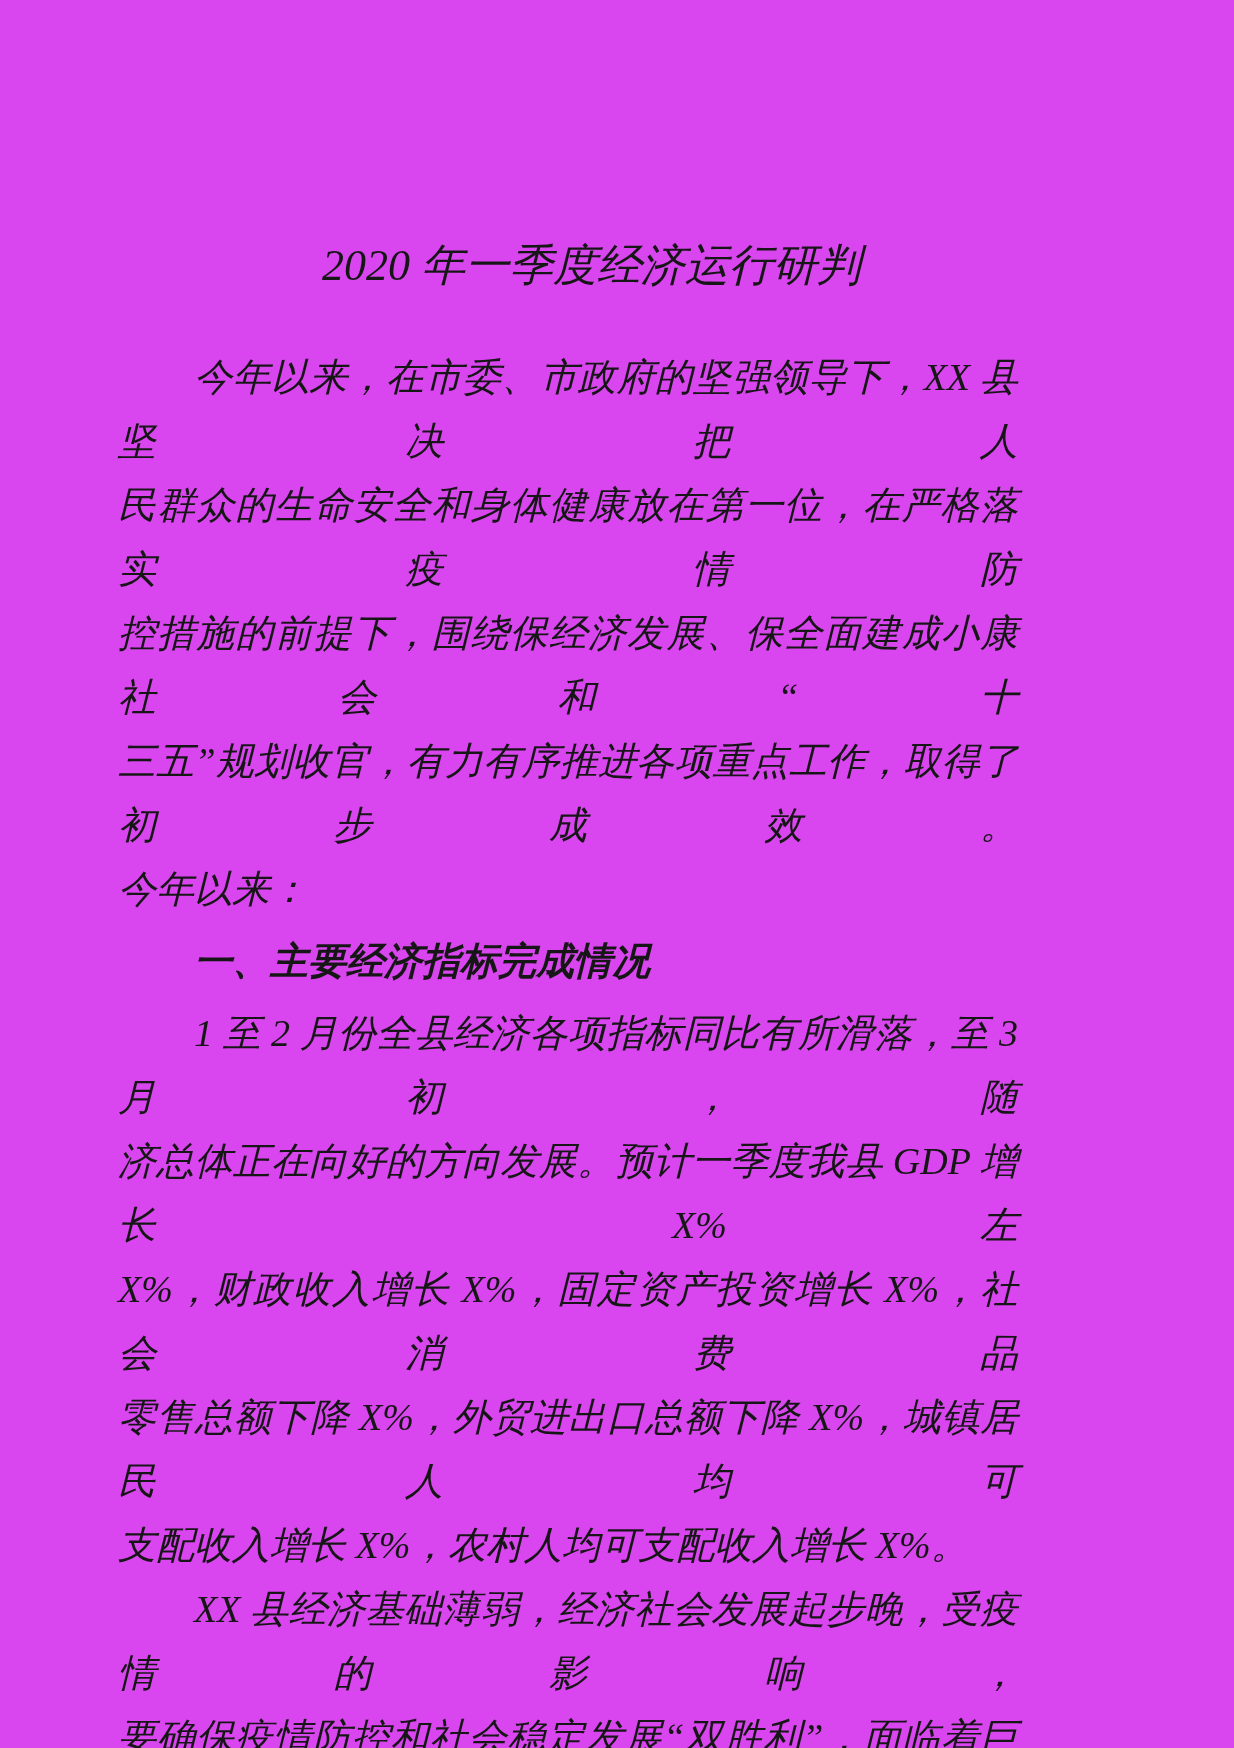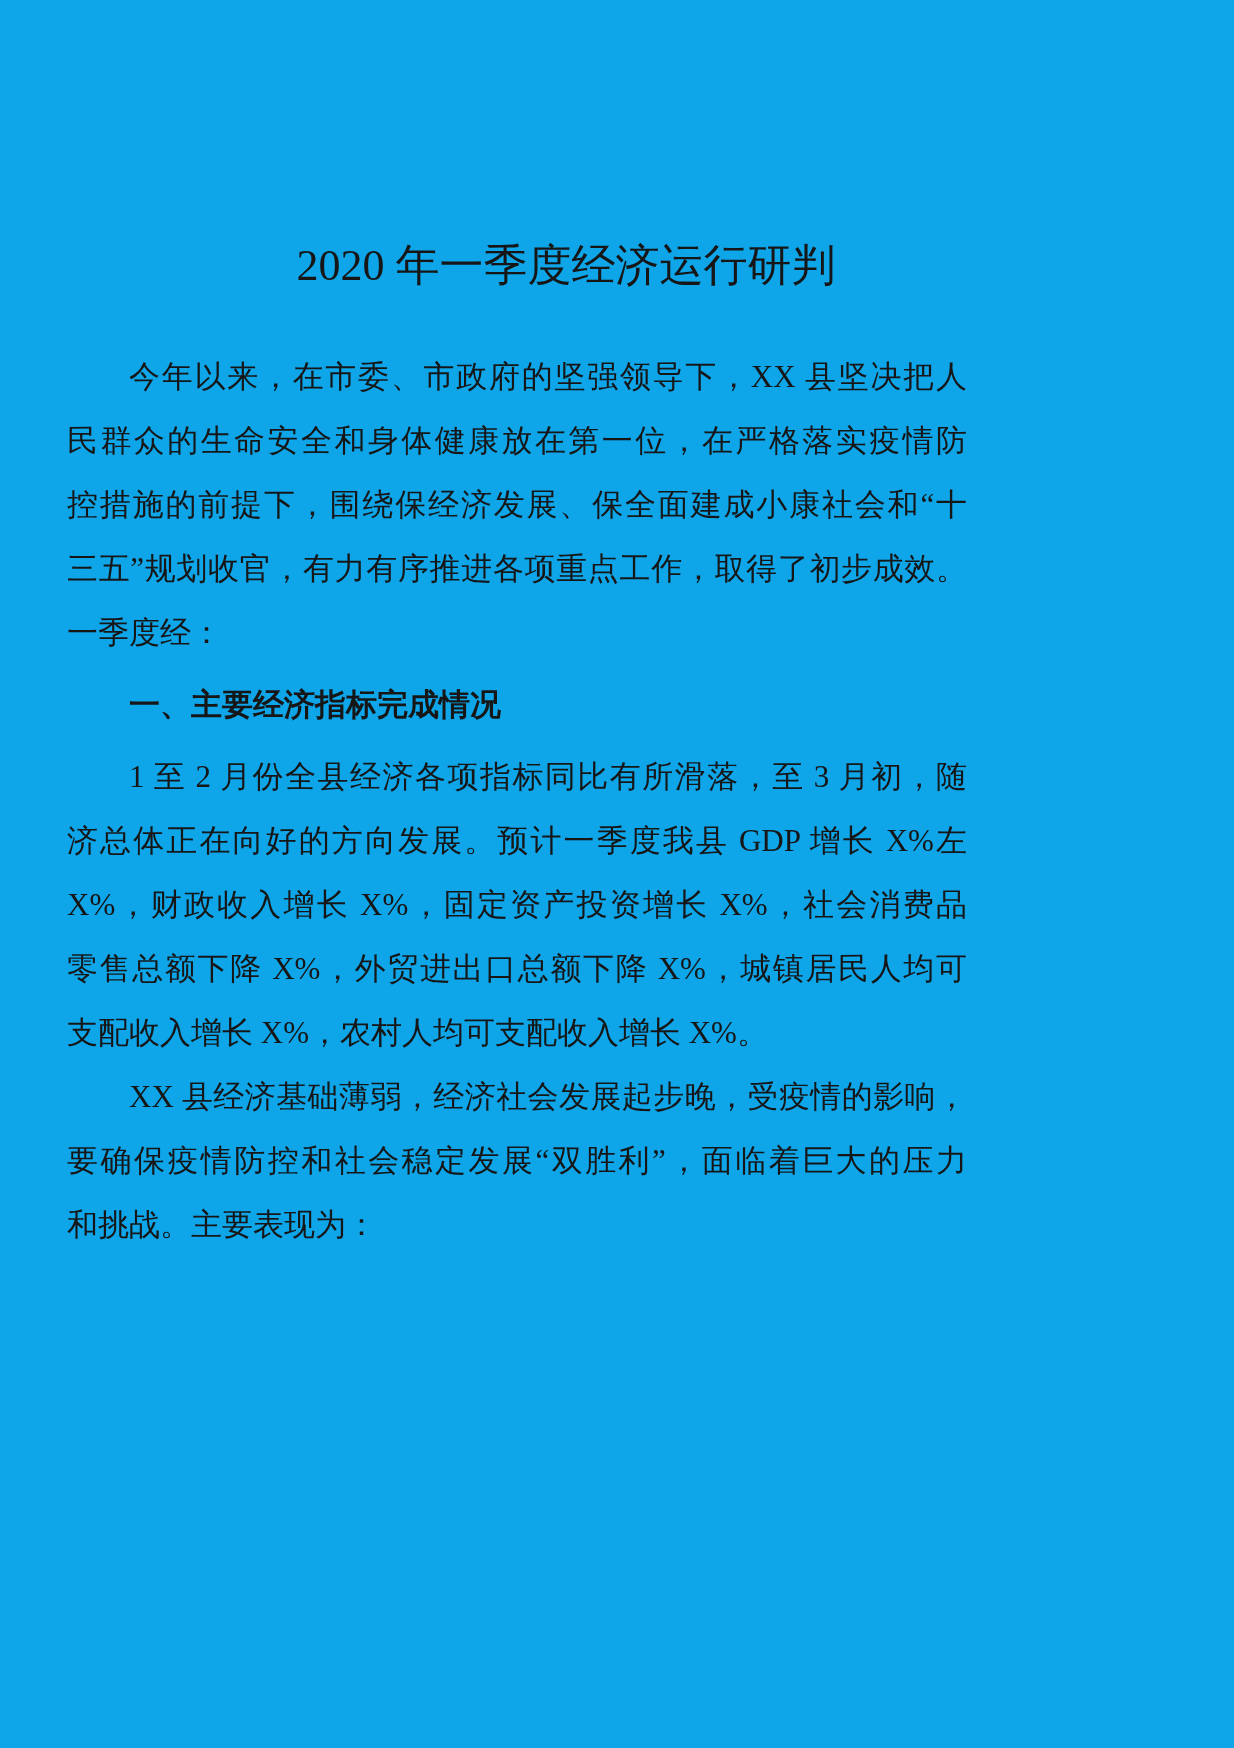--- a/index.html
+++ b/index.html
@@ -4,40 +4,41 @@
 <style>
   html, body {
     margin: 0;
     padding: 0;
     background: #ffffff;
   }
   .page {
     position: relative;
     width: 1234px;
     height: 1748px;
-    background: #0ea5e9;
+    background: #d946ef;
     box-sizing: border-box;
-    padding: 236px 169px 0 67px;
+    padding: 236px 169px 0 118px;
     font-family: "Liberation Serif", "DejaVu Serif", serif;
     color: #161616;
     overflow: hidden;
+    font-style: italic;
   }
   .title {
     font-size: 44px;
     line-height: 60px;
     font-weight: 400;
     text-align: center;
     white-space: nowrap;
     margin: 0 0 49px 0;
   }
   .content {
     width: 900px;
   }
   .line {
-    font-size: 31px;
+    font-size: 38px;
     line-height: 64px;
     margin: 0;
     text-align: justify;
     text-justify: inter-character;
   }
   .fill {
     text-align-last: justify;
   }
   .indent {
     text-indent: 2em;
@@ -55,21 +56,21 @@
 
 <div class="page">
   <h1 class="title">2020 年一季度经济运行研判</h1>
 
   <div class="content">
 
     <p class="line fill indent">今年以来，在市委、市政府的坚强领导下，XX 县坚决把人</p>
     <p class="line fill">民群众的生命安全和身体健康放在第一位，在严格落实疫情防</p>
     <p class="line fill">控措施的前提下，围绕保经济发展、保全面建成小康社会和“十</p>
     <p class="line fill">三五”规划收官，有力有序推进各项重点工作，取得了初步成效。</p>
-    <p class="line">一季度经：</p>
+    <p class="line">今年以来：</p>
 
     <p class="line heading indent">一、主要经济指标完成情况</p>
 
     <p class="line fill indent">1 至 2 月份全县经济各项指标同比有所滑落，至 3 月初，随</p>
     <p class="line fill">济总体正在向好的方向发展。预计一季度我县 GDP 增长 X%左</p>
     <p class="line fill">X%，财政收入增长 X%，固定资产投资增长 X%，社会消费品</p>
     <p class="line fill">零售总额下降 X%，外贸进出口总额下降 X%，城镇居民人均可</p>
     <p class="line">支配收入增长 X%，农村人均可支配收入增长 X%。</p>
 
 

